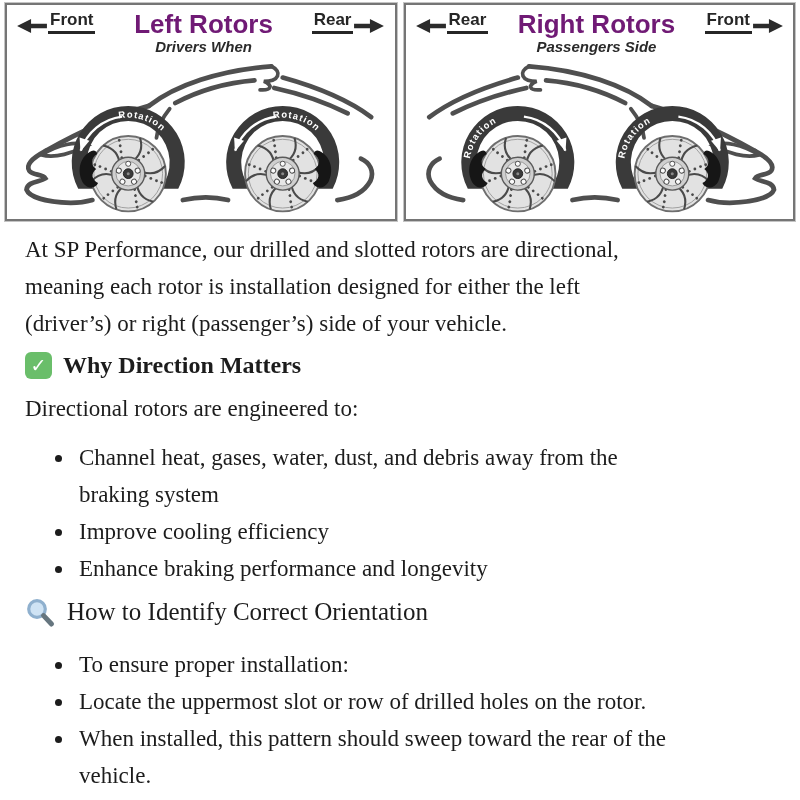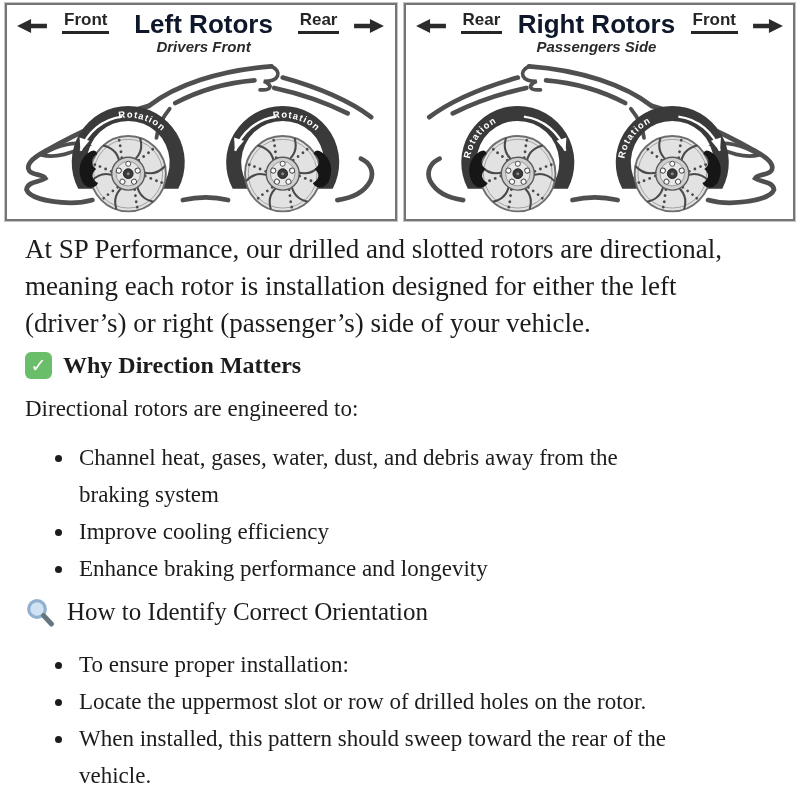--- a/index.html
+++ b/index.html
@@ -11,33 +11,33 @@
   .diagram{display:flex;gap:7px;padding:3px 5px 0 5px;}
   .panel{
     flex:1;height:214px;position:relative;background:#fff;
     border:2px solid #757575;outline:1px solid #c4c4c4;overflow:hidden;
   }
   .panel-header{
     position:relative;z-index:2;display:flex;justify-content:space-between;
     align-items:flex-start;padding:6px 10px 0 10px;
     font-family:"Liberation Sans",sans-serif;
   }
-  .dir{display:flex;align-items:flex-end;gap:15px;}
+  .dir{display:flex;align-items:flex-end;gap:1px;}
   .dir .lbl{
     font-weight:700;font-size:17px;line-height:1;padding:0 2px 3px 2px;
     border-bottom:3px solid #262626;color:#262626;
   }
   .dir svg{margin-bottom:1px;}
   .titles{text-align:center;margin-top:0;}
-  .t1{font-weight:700;font-size:26px;line-height:1.02;color:#0f172a;}
+  .t1{font-weight:700;font-size:26px;line-height:1.02;color:#701a75;}
   .t2{font-weight:700;font-style:italic;font-size:15px;line-height:1.25;color:#2a2a2a;}
   .car-svg{position:absolute;left:3px;bottom:2px;width:calc(100% - 6px);height:162px;z-index:1;}
   
   .content{padding:0 25px;}
-  .intro{margin:10px 0 0 0;font-size:27px;line-height:37px;}
+  .intro{margin:10px 0 0 0;font-size:23px;line-height:37px;}
   .intro span{display:block;}
   .sec-head{display:flex;align-items:center;gap:11px;margin:4px 0 0 0;line-height:38px;}
   .sec-head.bold .sec-title{font-weight:700;font-size:24px;text-align:center;}
   .sec-head.plain .sec-title{font-weight:400;font-size:25px;}
   .check-icon{
     width:27px;height:27px;border-radius:6px;background:#6abe6a;
     display:flex;align-items:center;justify-content:center;flex:0 0 auto;
   }
   .check-icon span{color:#fff;font-weight:700;font-size:19px;line-height:1;font-family:"DejaVu Sans",sans-serif;}
   .lead{margin:6px 0 12px 0;font-size:23px;line-height:37px;}
@@ -153,21 +153,21 @@
   <div class="panel">
     <div class="panel-header">
       <div class="dir">
         <svg width="30" height="14" viewBox="0 0 32 15">
             <path d="M32 5.2 H15 V0 L0 7.5 L15 15 V9.8 H32 Z" fill="#2b2b2b"></path>
           </svg>
         <span class="lbl">Front</span>
       </div>
       <div class="titles">
         <div class="t1">Left Rotors</div>
-        <div class="t2">Drivers Front</div>
+        <div class="t2">Drivers When</div>
       </div>
       <div class="dir">
         <span class="lbl">Rear</span>
         <svg width="30" height="14" viewBox="0 0 32 15">
             <path d="M0 5.2 H17 V0 L32 7.5 L17 15 V9.8 H0 Z" fill="#2b2b2b"></path>
           </svg>
       </div>
     </div>
     <svg viewBox="0 0 390 172" class="car-svg" preserveAspectRatio="xMidYMax meet">
         <use href="#car-art" xlink:href="#car-art"></use>

